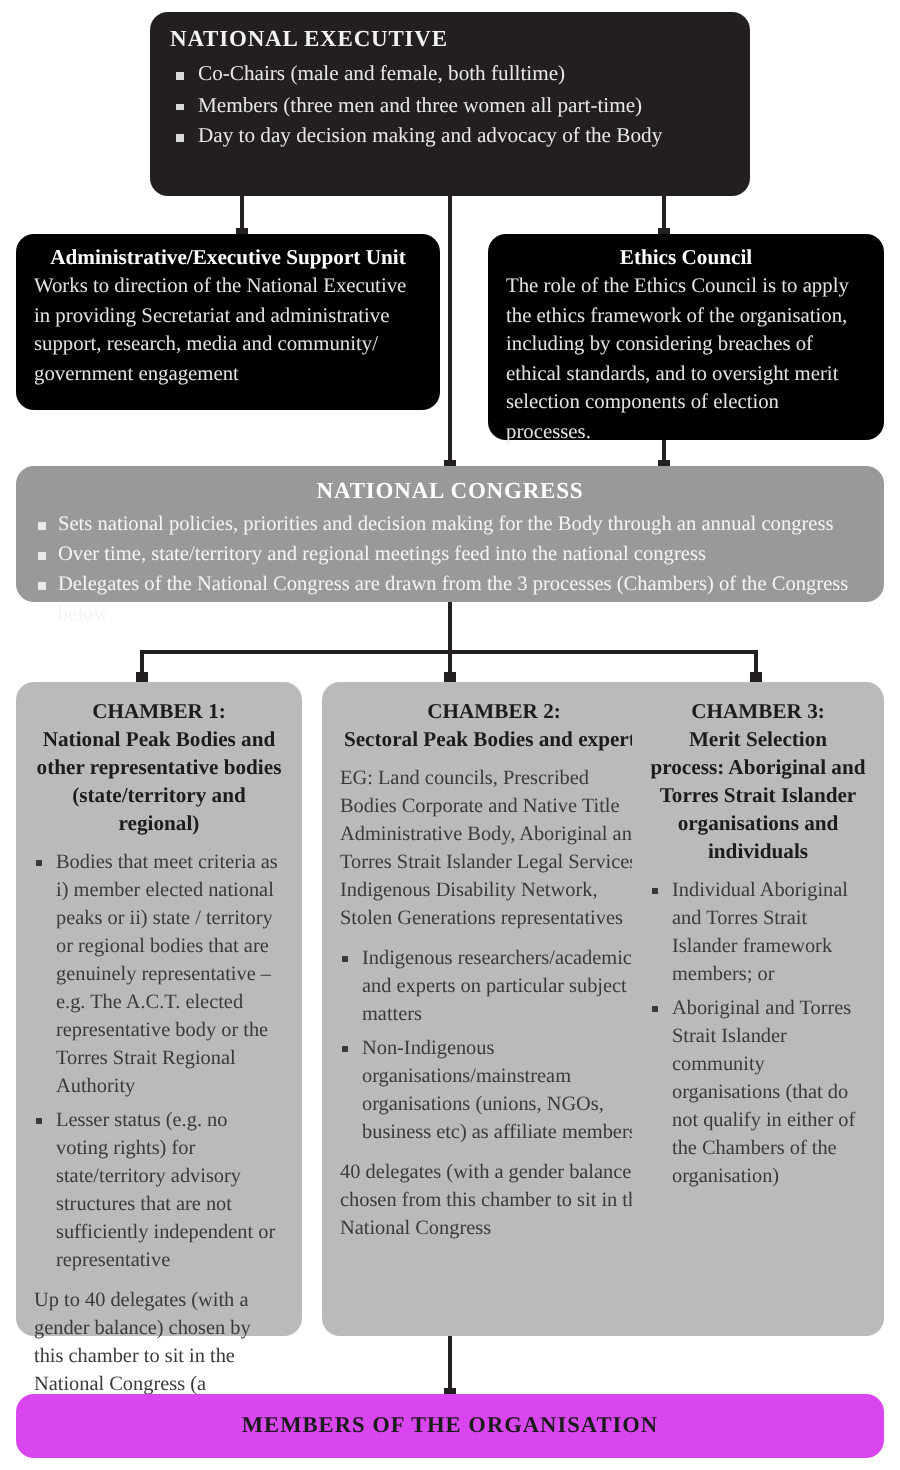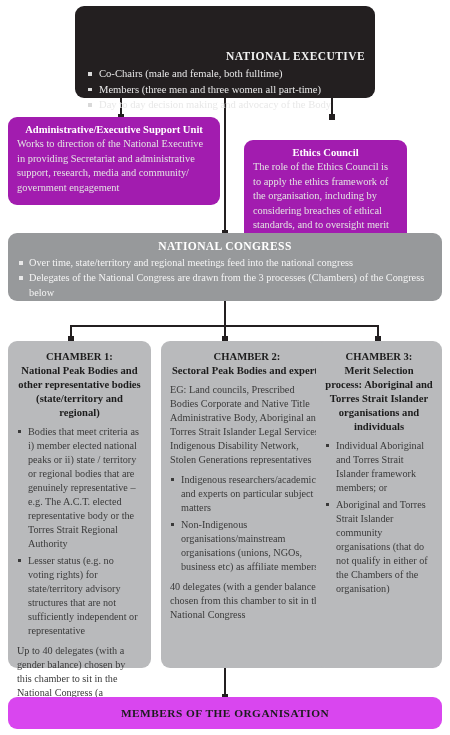--- a/index.html
+++ b/index.html
@@ -20,50 +20,49 @@
     border-radius: 9px;
   }
   
   .exec {
     left: 75px; top: 6px; width: 300px; height: 92px;
     background: #231f20;
     color: #f2f2f2;
     padding: 8px 10px 6px 10px;
   }
   .exec .title {
-    text-align: right;
+    text-align: left;
     font-weight: bold;
     font-size: 11.5px;
     letter-spacing: .4px;
     margin-bottom: 4px;
-    margin-top: 36px;
   }
   .exec ul { list-style: none; }
   .exec li {
     font-size: 10.6px;
     line-height: 15.5px;
     padding-left: 14px;
     position: relative;
     color: #e8e8e8;
   }
   .exec li:before {
     content: "";
     position: absolute;
     left: 3px; top: 6px;
     width: 3.5px; height: 3.5px;
     background: #d9d9d9;
   }
   
   .support {
-    background: #a21caf;
+    background: #000000;
     color: #eeeeee;
     padding: 7px 9px;
   }
   .admin { left: 8px; top: 117px; width: 212px; height: 88px; }
-  .ethics { left: 244px; top: 117px; width: 163px; height: 103px; margin-top: 23px; }
+  .ethics { left: 244px; top: 117px; width: 198px; height: 103px; }
   .support .title {
     text-align: center;
     font-weight: bold;
     font-size: 10.6px;
     color: #ffffff;
     margin-bottom: 2px;
   }
   .support .body {
     font-size: 10.4px;
     line-height: 14.5px;
@@ -210,20 +209,21 @@
   </div>
 
   <div class="box support ethics">
     <div class="title">Ethics Council</div>
     <div class="body">The role of the Ethics Council is to apply the ethics framework of the organisation, including by considering breaches of ethical standards, and to oversight merit selection components of election processes.</div>
   </div>
 
   <div class="box congress">
     <div class="title">NATIONAL CONGRESS</div>
     <ul>
+      <li>Sets national policies, priorities and decision making for the Body through an annual congress</li>
       <li>Over time, state/territory and regional meetings feed into the national congress</li>
       <li>Delegates of the National Congress are drawn from the 3 processes (Chambers) of the Congress below</li>
     </ul>
   </div>
 
   <div class="box chamber ch1">
     <div class="title">CHAMBER 1:<br>National Peak Bodies and other representative bodies (state/territory and regional)</div>
     <ul>
       <li>Bodies that meet criteria as i) member elected national peaks or ii) state / territory or regional bodies that are genuinely representative – e.g. The A.C.T. elected representative body or the Torres Strait Regional Authority</li>
       <li>Lesser status (e.g. no voting rights) for state/territory advisory structures that are not sufficiently independent or representative</li>

